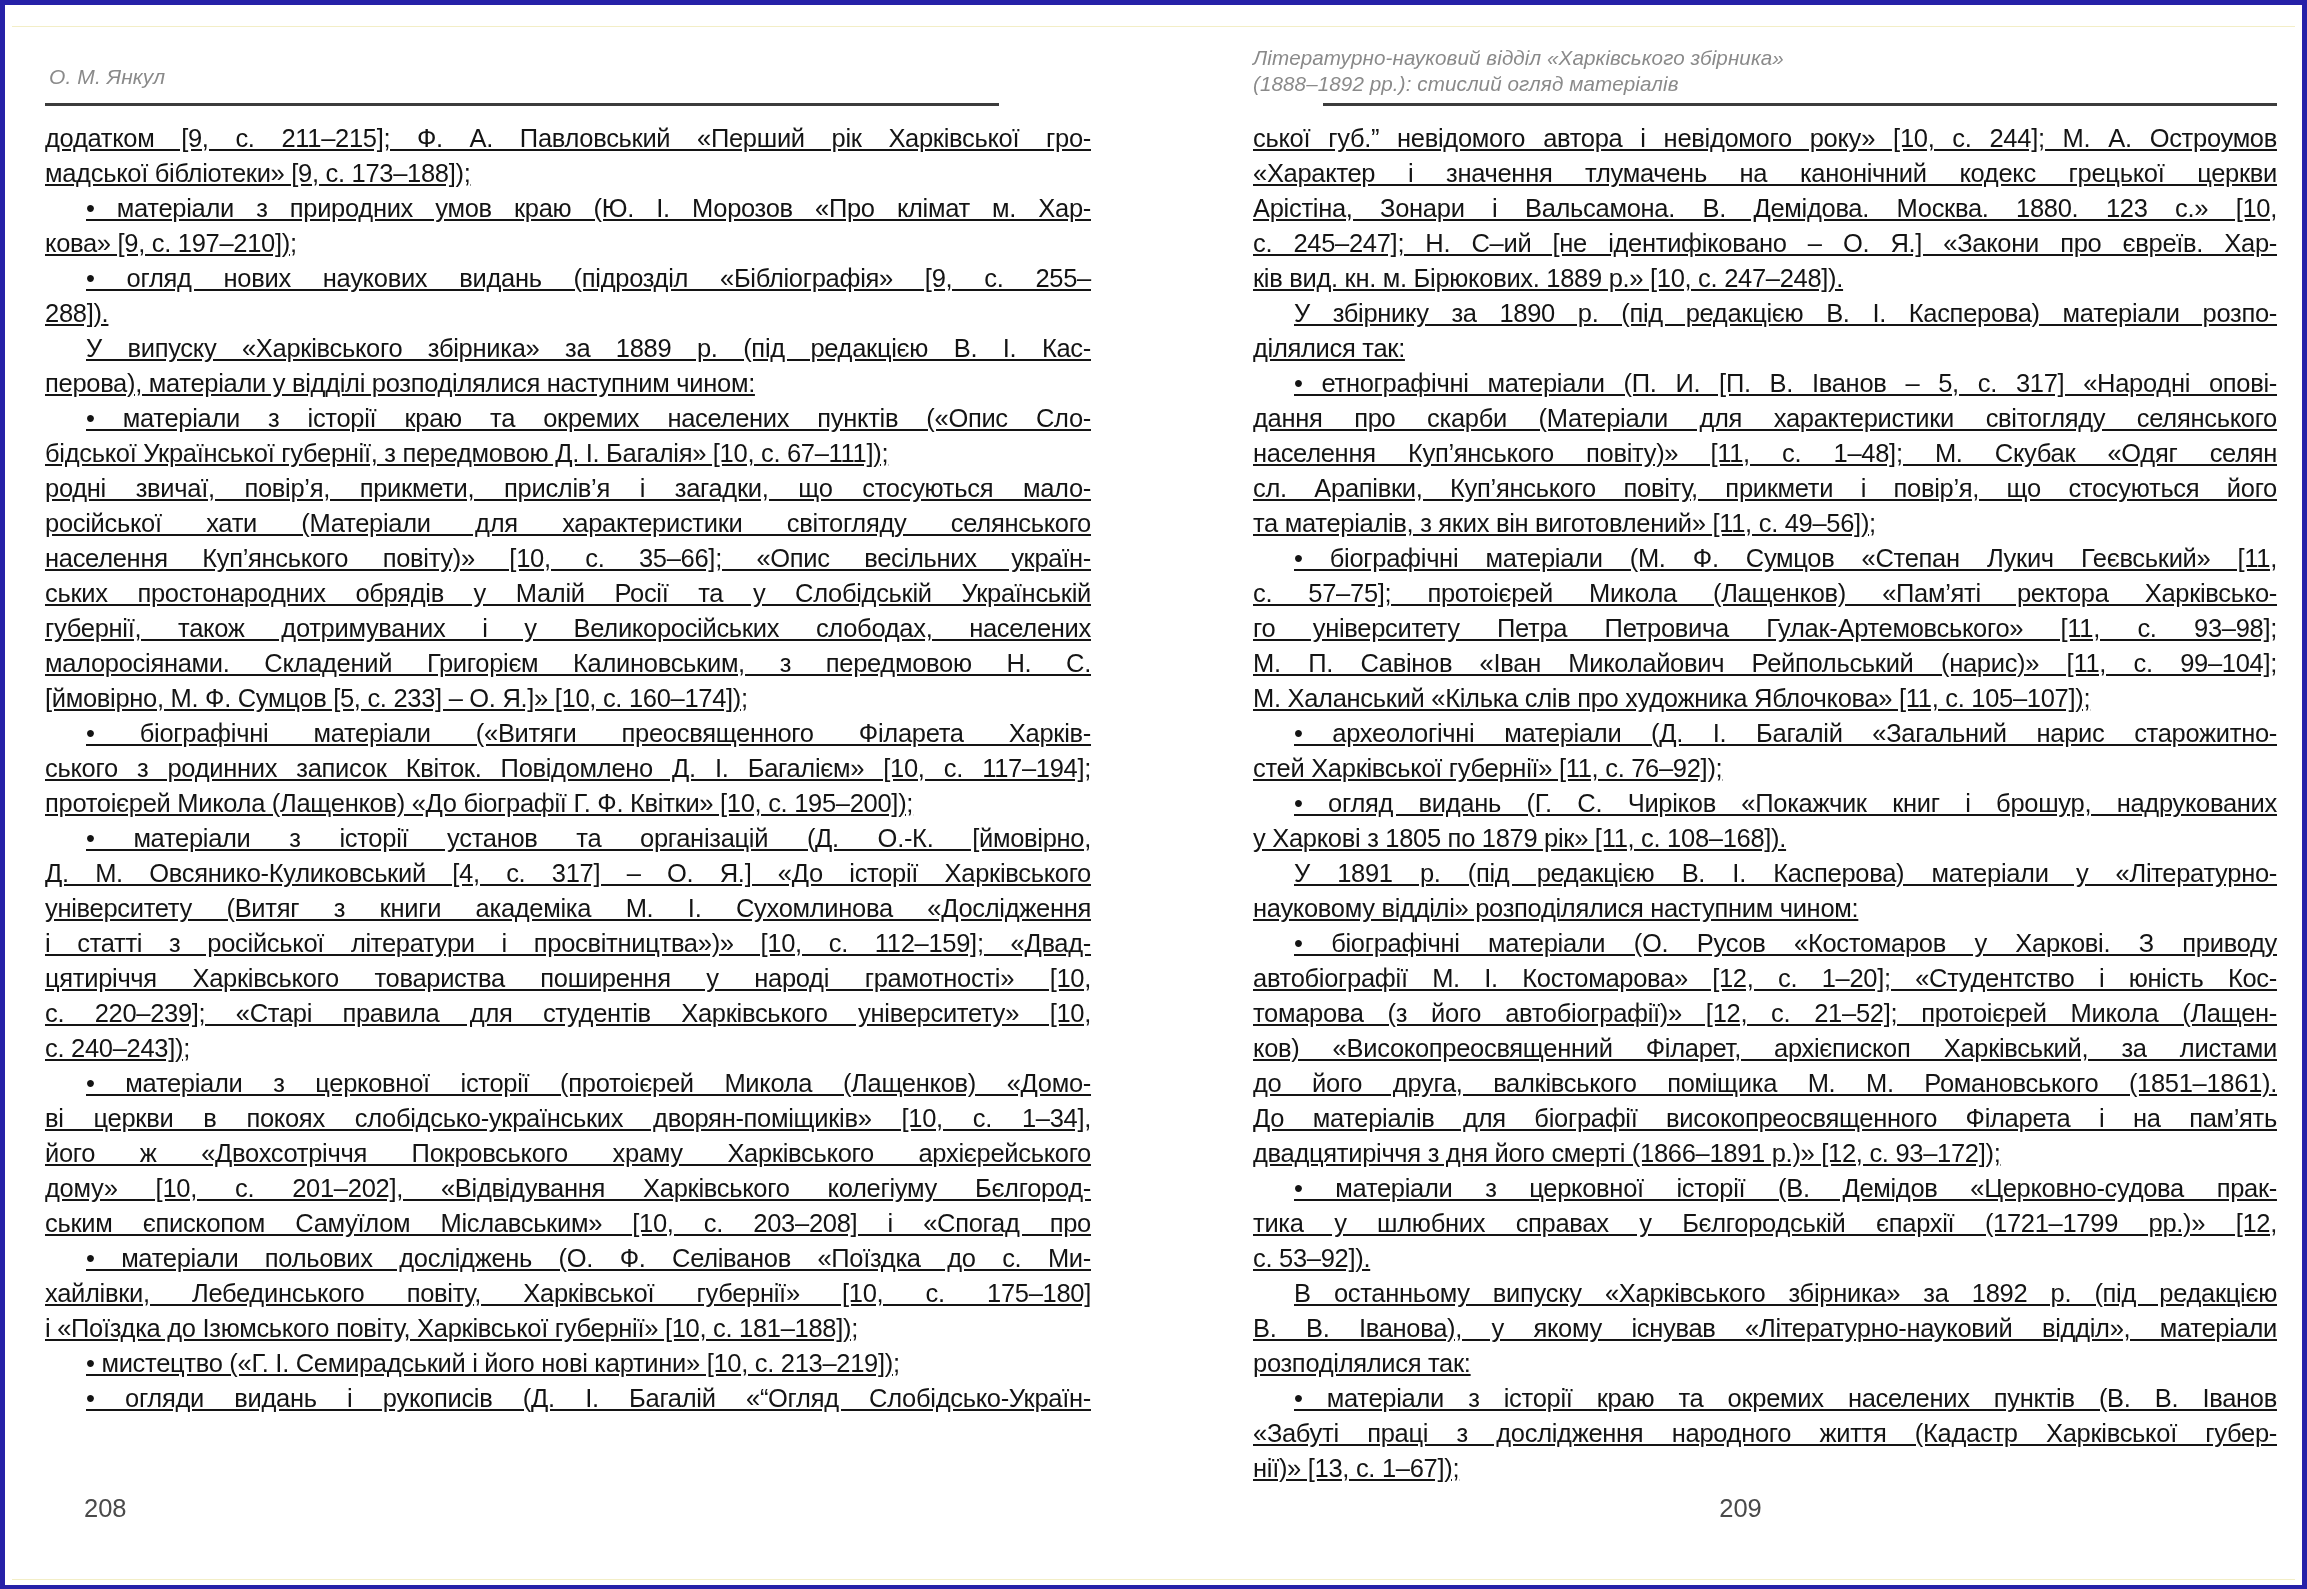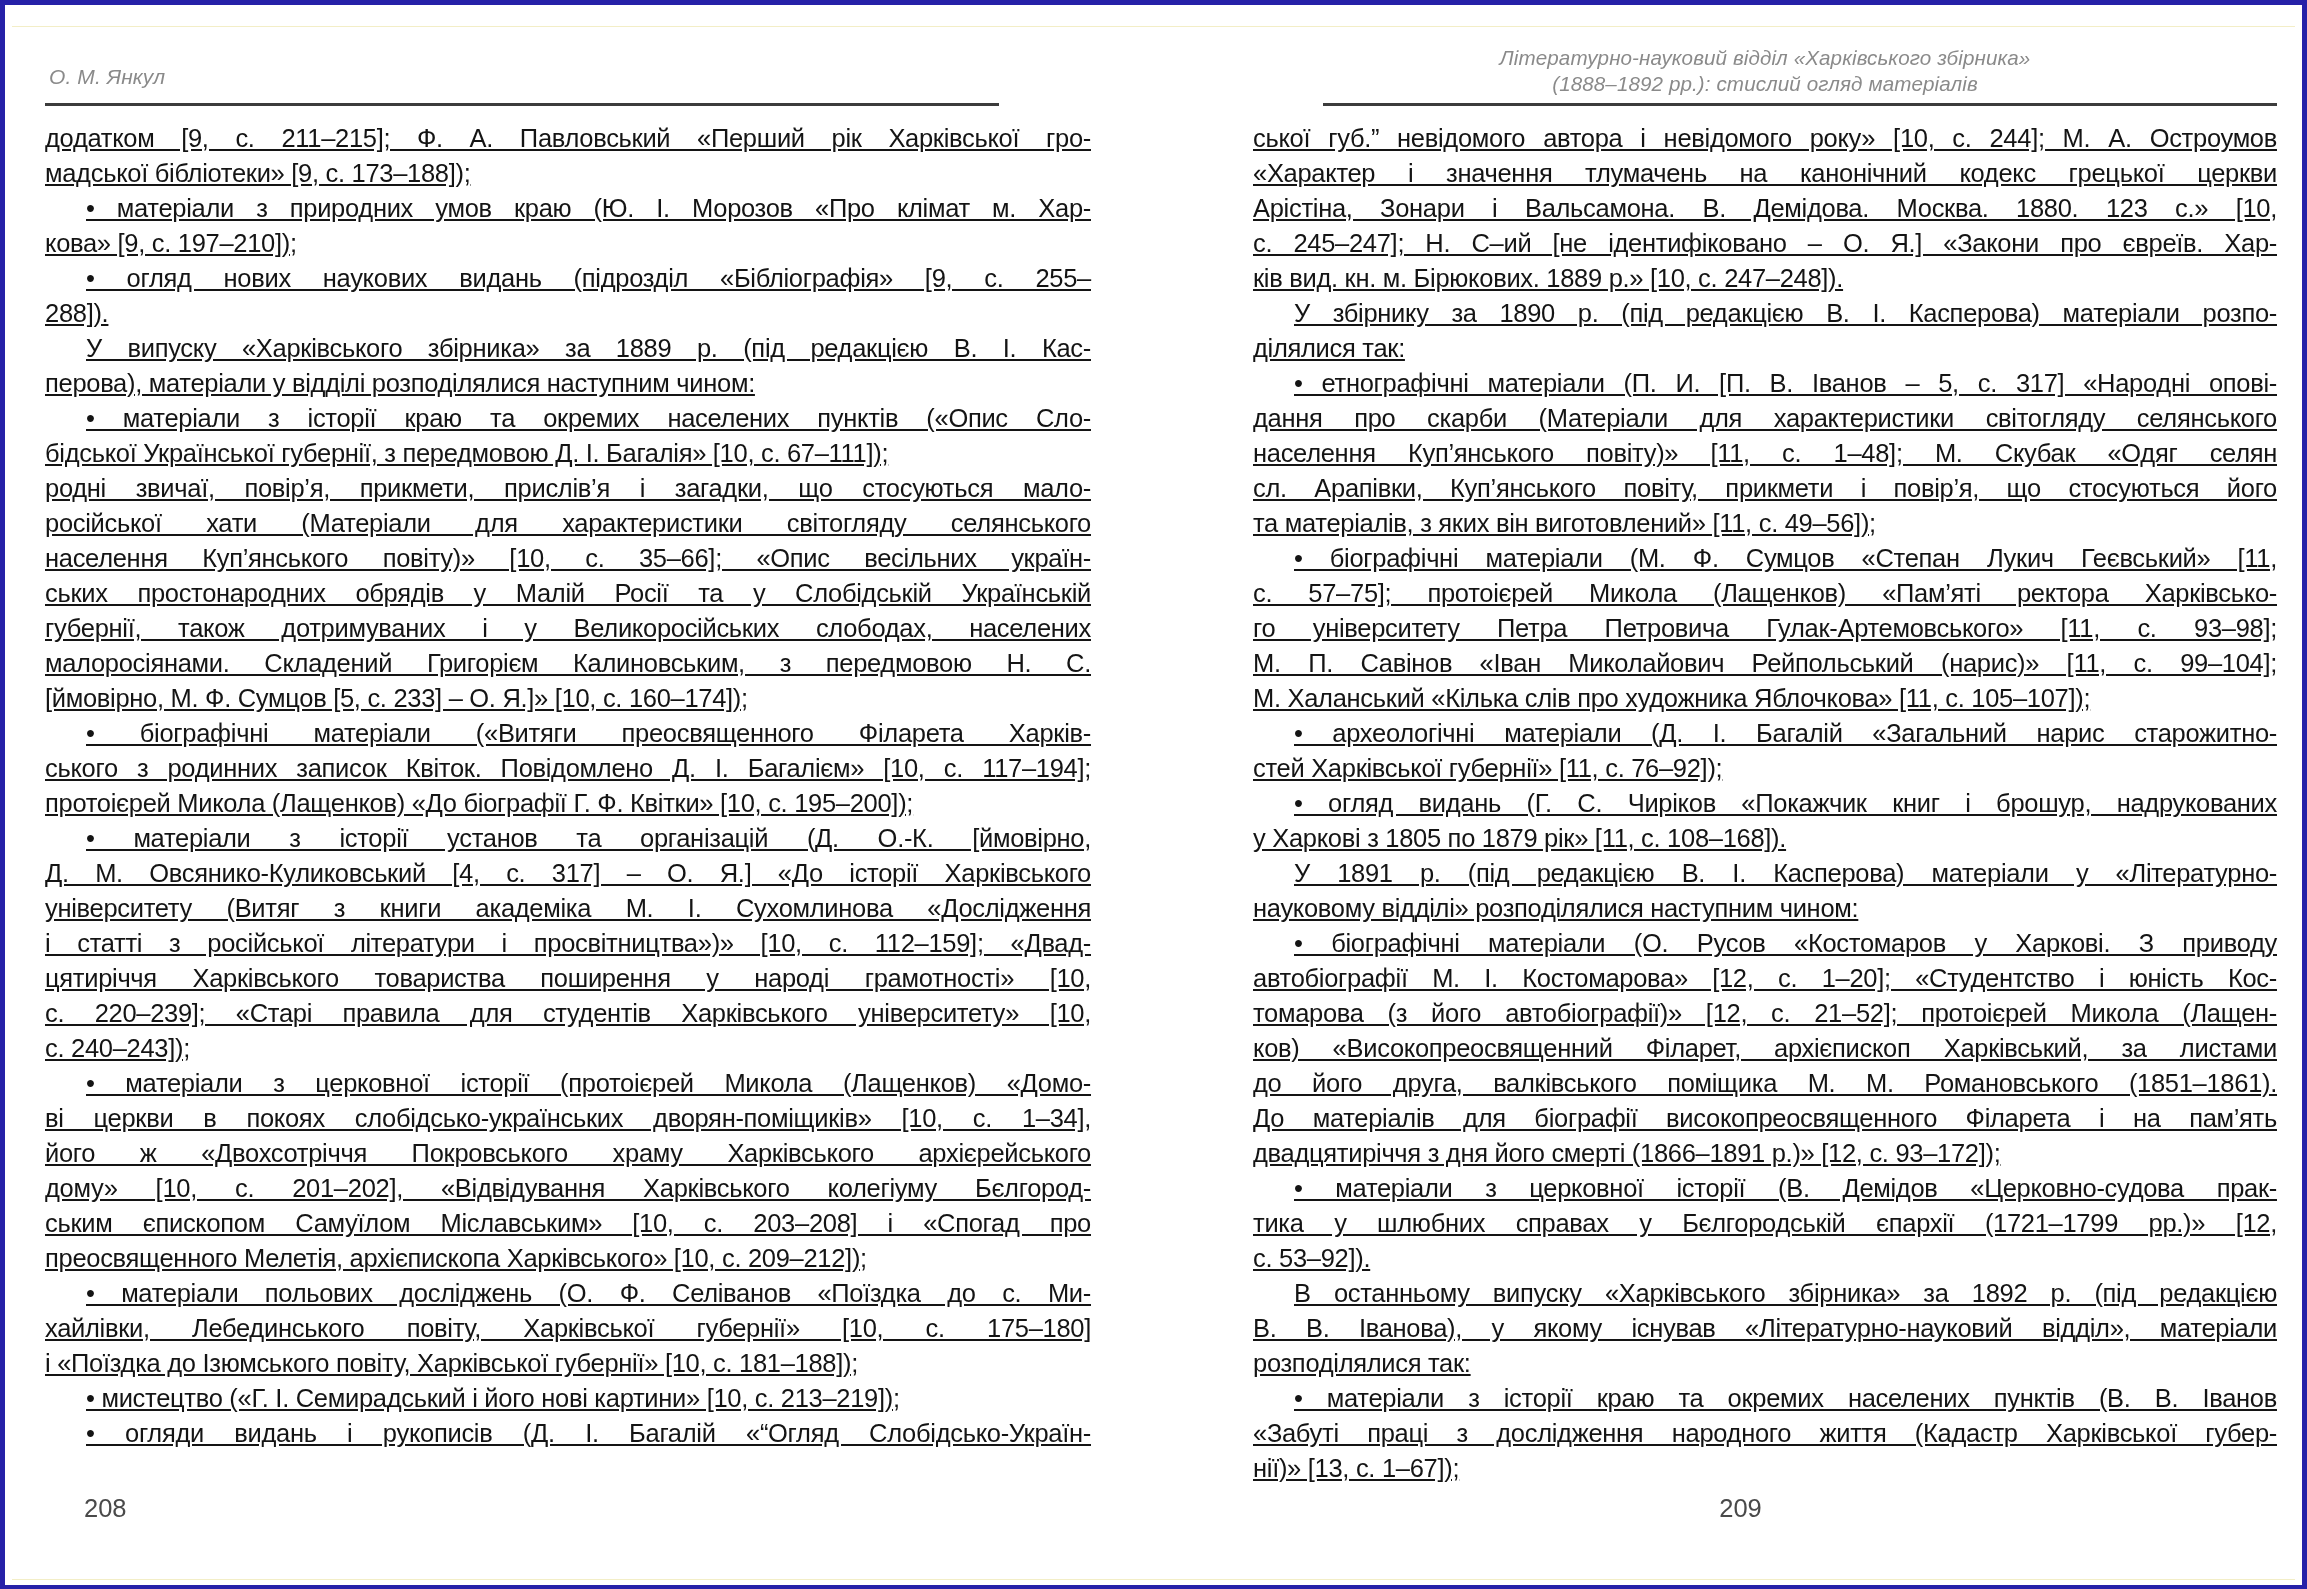--- a/index.html
+++ b/index.html
@@ -26,21 +26,21 @@
     font-style:italic;
     color:var(--head_text,#8a8a8a);
     letter-spacing:0.1px;
   }
   .running-head.left{
     left:44px;top:60px;
     font-size:21px;line-height:24px;
   }
   .running-head.right{
     left:1248px;width:1024px;top:40px;
-    text-align:center;
+    text-align:left;
     font-size:20.6px;line-height:26px;
   }
   .rule{
     position:absolute;top:98px;height:2.8px;
     background:var(--rule,#3c3c3c);
   }
   .rule.left{left:40px;width:954px;}
   .rule.right{left:1318px;width:954px;}
   .body-col{
     position:absolute;top:116px;
@@ -111,21 +111,20 @@
       <div class="line c">університету (Витяг з книги академіка М. І. Сухомлинова «Дослідження</div>
       <div class="line c">і статті з російської літератури і просвітництва»)» [10, с. 112–159]; «Двад-</div>
       <div class="line c">цятиріччя Харківського товариства поширення у народі грамотності» [10,</div>
       <div class="line c">с. 220–239]; «Старі правила для студентів Харківського університету» [10,</div>
       <div class="line c end">с. 240–243]);</div>
       <div class="line b">• матеріали з церковної історії (протоієрей Микола (Лащенков) «Домо-</div>
       <div class="line c">ві церкви в покоях слобідсько-українських дворян-поміщиків» [10, с. 1–34],</div>
       <div class="line c">його ж «Двохсотріччя Покровського храму Харківського архієрейського</div>
       <div class="line c">дому» [10, с. 201–202], «Відвідування Харківського колегіуму Бєлгород-</div>
       <div class="line c">ським єпископом Самуїлом Міславським» [10, с. 203–208] і «Спогад про</div>
-      <div class="line c end">преосвященного Мелетія, архієпископа Харківського» [10, с. 209–212]);</div>
       <div class="line b">• матеріали польових досліджень (О. Ф. Селіванов «Поїздка до с. Ми-</div>
       <div class="line c">хайлівки, Лебединського повіту, Харківської губернії» [10, с. 175–180]</div>
       <div class="line c end">і «Поїздка до Ізюмського повіту, Харківської губернії» [10, с. 181–188]);</div>
       <div class="line b end">• мистецтво («Г. І. Семирадський і його нові картини» [10, с. 213–219]);</div>
       <div class="line b">• огляди видань і рукописів (Д. І. Багалій «“Огляд Слобідсько-Україн-</div>
     </div>
 
   <div class="body-col right">
       <div class="line c">ської губ.” невідомого автора і невідомого року» [10, с. 244]; М. А. Остроумов</div>
       <div class="line c">«Характер і значення тлумачень на канонічний кодекс грецької церкви</div>

